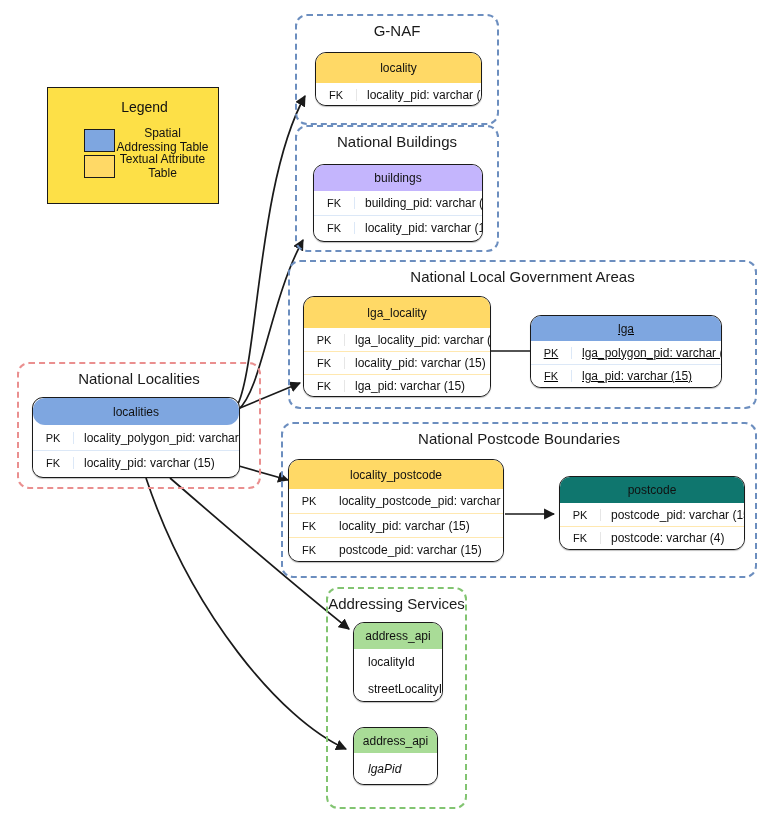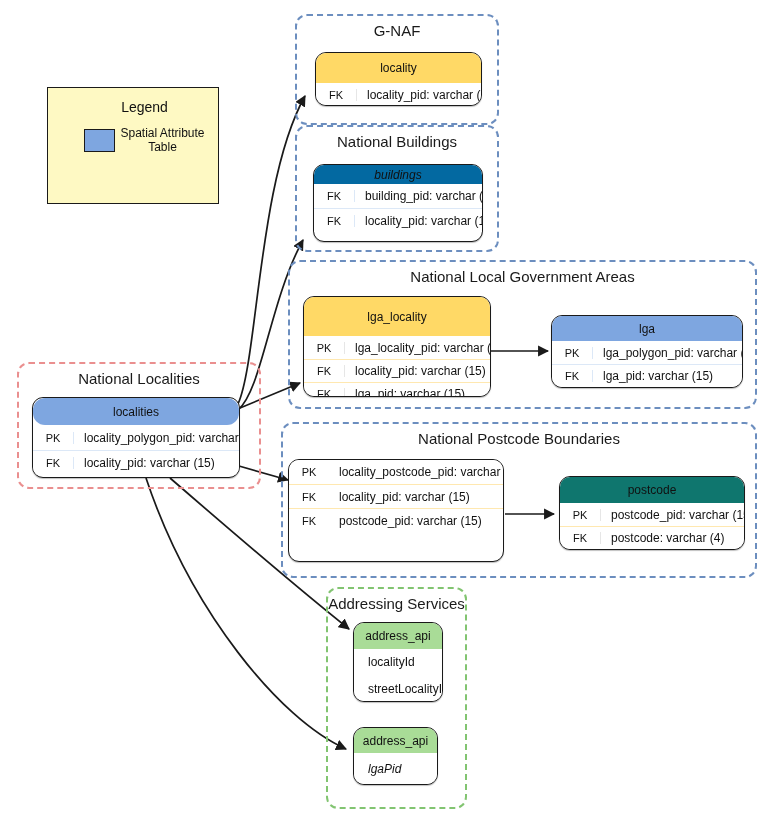--- a/index.html
+++ b/index.html
@@ -107,21 +107,21 @@
     white-space: nowrap;
     overflow: hidden;
   }
   .row.nokey .field {
     padding-left: 14px;
   }
   
   #legend {
     position: absolute;
     border: 1.6px solid #1a1a1a;
-    background: #fef9c3;
+    background: #fde047;
     box-sizing: border-box;
     z-index: 5;
     padding-left: 23px;
   }
   #legend .legend-title {
     text-align: center;
     font-size: 14px;
     color: #111111;
     margin-top: 11px;
   }
@@ -208,72 +208,75 @@
     </div>
     <div class="entity-rows">
       <div class="row has-divider" style="height:23px;">
         <span class="key">FK</span>
         <span class="field">locality_pid: varchar (15)</span>
       </div>
     </div>
   </div>
 
   <div class="entity spatial" style="left:313px; top:164px; width:170px; height:78px;">
-    <div class="entity-header" style="height:19px; background:#0369a1;font-style:italic;">
+    <div class="entity-header" style="height:26px; background:#c4b5fd;">
       <span>buildings</span>
     </div>
     <div class="entity-rows">
       <div class="row has-divider" style="height:24px;">
         <span class="key">FK</span>
         <span class="field">building_pid: varchar (15)</span>
       </div>
       <div class="row has-divider" style="height:24px;">
         <span class="key">FK</span>
         <span class="field">locality_pid: varchar (15)</span>
       </div>
     </div>
   </div>
 
   <div class="entity textual" style="left:303px; top:296px; width:188px; height:101px;">
-    <div class="entity-header" style="height:39px; background:#FFD966;">
+    <div class="entity-header" style="height:31px; background:#FFD966;">
       <span>lga_locality</span>
     </div>
     <div class="entity-rows">
       <div class="row has-divider" style="height:23px;">
         <span class="key">PK</span>
         <span class="field">lga_locality_pid: varchar (15)</span>
       </div>
       <div class="row has-divider" style="height:23px;">
         <span class="key">FK</span>
         <span class="field">locality_pid: varchar (15)</span>
       </div>
       <div class="row has-divider" style="height:23px;">
         <span class="key">FK</span>
         <span class="field">lga_pid: varchar (15)</span>
       </div>
     </div>
   </div>
 
-  <div class="entity spatial" style="left:551px; top:315px; width:192px; height:73px;">
+  <div class="entity spatial" style="left:530px; top:315px; width:192px; height:73px;text-decoration:underline;">
     <div class="entity-header" style="height:25px; background:#7EA6E0;">
       <span>lga</span>
     </div>
     <div class="entity-rows">
       <div class="row has-divider" style="height:23px;">
         <span class="key">PK</span>
         <span class="field">lga_polygon_pid: varchar (15)</span>
       </div>
       <div class="row has-divider" style="height:23px;">
         <span class="key">FK</span>
         <span class="field">lga_pid: varchar (15)</span>
       </div>
     </div>
   </div>
 
   <div class="entity textual" style="left:288px; top:459px; width:216px; height:103px;">
+    <div class="entity-header" style="height:29px; background:#FFD966;">
+      <span>locality_postcode</span>
+    </div>
     <div class="entity-rows">
       <div class="row" style="height:24px;">
         <span class="key">PK</span>
         <span class="field">locality_postcode_pid: varchar (15)</span>
       </div>
       <div class="row" style="height:24px;">
         <span class="key">FK</span>
         <span class="field">locality_pid: varchar (15)</span>
       </div>
       <div class="row" style="height:24px;">
@@ -338,18 +341,22 @@
         <span class="field">lgaPid</span>
       </div>
     </div>
   </div>
 
   <div id="legend" style="left:47px; top:87px; width:172px; height:117px;">
     <div class="legend-title">Legend</div>
     <div class="legend-rows">
       <div class="legend-row">
         <span class="legend-swatch" style="background:#7EA6E0;"></span>
-        <span class="legend-label">Spatial Attribute Table</span>
+        <span class="legend-label">Spatial Addressing Table</span>
+      </div>
+      <div class="legend-row">
+        <span class="legend-swatch" style="background:#FFD966;"></span>
+        <span class="legend-label">Textual Attribute Table</span>
       </div>
     </div>
   </div>
 
 </div>
 
 </body></html>

